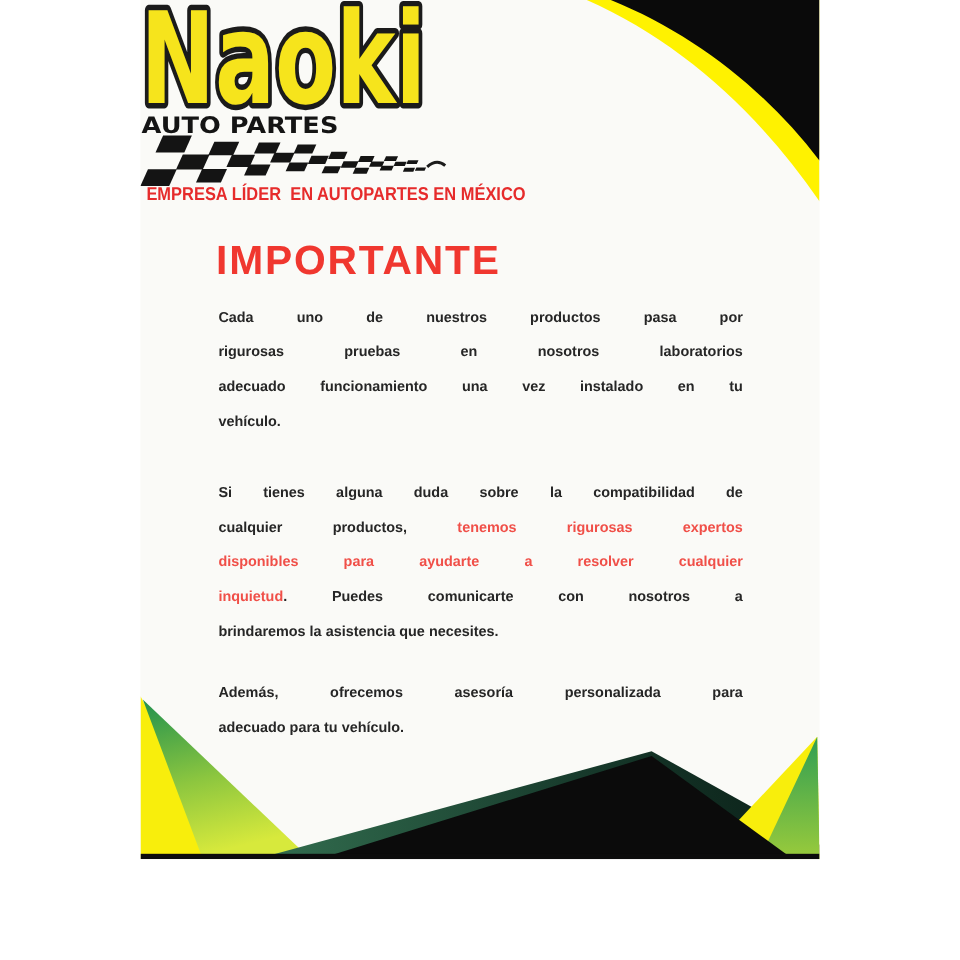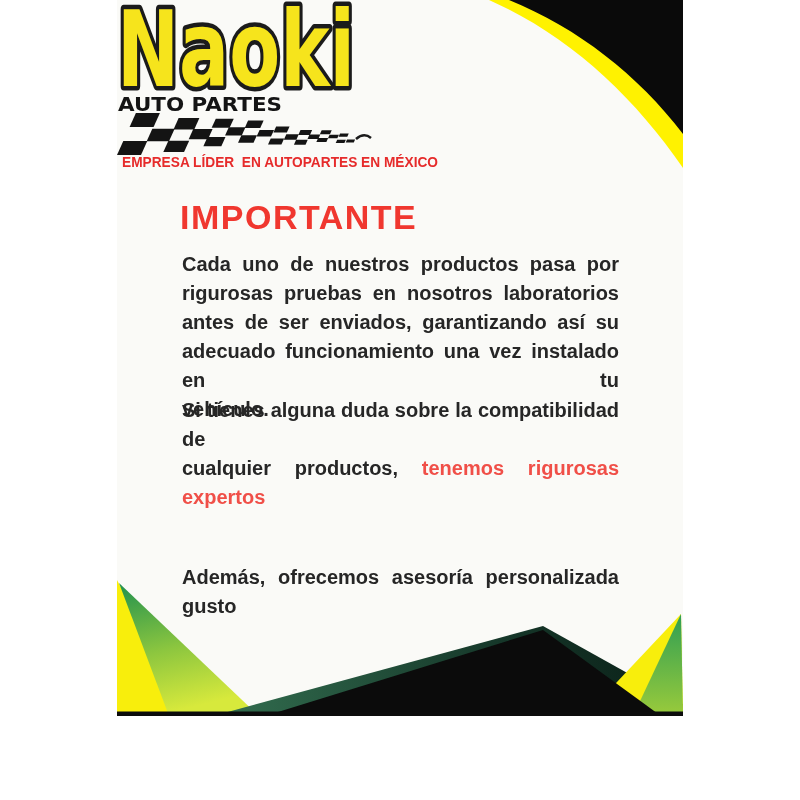--- a/index.html
+++ b/index.html
@@ -14,21 +14,21 @@
   .corner-svg{position:absolute;top:0;right:0;width:200px;height:170px;}
   .logo-svg{position:absolute;top:0;left:-4px;width:360px;height:180px;}
   .bottom-svg{position:absolute;left:0;bottom:0;width:566px;height:160px;}
   .heading{
     position:absolute;left:63px;top:198px;
     font-size:34px;font-weight:700;letter-spacing:1.5px;
     color:var(--red-heading,#F0372F);
   }
   .para{
     position:absolute;left:65px;width:437px;
-    color:var(--ink,#262626);font-weight:700;font-size:20px;line-height:29px;
+    color:var(--ink,#262626);font-weight:700;font-size:12px;line-height:29px;
   }
   .p1{top:250px}.p2{top:396px}.p3{top:563px}
   .line{text-align:justify;text-align-last:justify;}
   .line.last{text-align:center;text-align-last:left;}
   .red{color:var(--red-inline,#F04F48);}
   .naoki-text{
     font-family:"DejaVu Sans",sans-serif;font-weight:bold;
     paint-order:stroke;stroke:#1b1b1b;stroke-width:9px;stroke-linejoin:round;
   }
   .autopartes-text{font-family:"DejaVu Sans",sans-serif;font-weight:bold;}
@@ -75,30 +75,33 @@
       </g>
     <path d="M243,139 q 8,-7 15,-1" stroke="#1b1b1b" stroke-width="2.5" fill="none"></path>
     <text class="tagline-text" x="9" y="167" font-size="15.5" textLength="316" lengthAdjust="spacingAndGlyphs" fill="#E62B2B">EMPRESA LÍDER&nbsp; EN AUTOPARTES EN MÉXICO</text>
   </svg>
 
   <div class="heading">IMPORTANTE</div>
 
   <div class="para p1">
       <div class="line"><span>Cada uno de nuestros productos pasa por</span></div>
       <div class="line"><span>rigurosas pruebas en nosotros laboratorios</span></div>
-      <div class="line"><span>antes de ser enviados, garantizando así su</span></div>
       <div class="line"><span>adecuado funcionamiento una vez instalado en tu</span></div>
       <div class="line last"><span>vehículo.</span></div>
     </div>
   <div class="para p2">
       <div class="line"><span>Si tienes alguna duda sobre la compatibilidad de</span></div>
       <div class="line"><span>cualquier productos, </span><span class="red">tenemos rigurosas expertos</span></div>
+      <div class="line"><span class="red">disponibles para ayudarte a resolver cualquier</span></div>
+      <div class="line"><span class="red">inquietud</span><span>. Puedes comunicarte con nosotros a</span></div>
+      <div class="line last"><span>brindaremos la asistencia que necesites.</span></div>
     </div>
   <div class="para p3">
-      <div class="line"><span>Además, ofrecemos asesoría personalizada gusto</span></div>
+      <div class="line"><span>Además, ofrecemos asesoría personalizada para</span></div>
+      <div class="line last"><span>adecuado para tu vehículo.</span></div>
     </div>
 
   <svg class="bottom-svg" viewBox="0 0 566 160" aria-hidden="true">
     <defs>
       <linearGradient id="gradGreenL" x1="0" y1="0" x2="0.25" y2="1">
         <stop offset="0" stop-color="#21914E"></stop>
         <stop offset="0.55" stop-color="#8CC63F"></stop>
         <stop offset="1" stop-color="#D7E93C"></stop>
       </linearGradient>
       <linearGradient id="gradGreenR" x1="0" y1="0" x2="0" y2="1">

